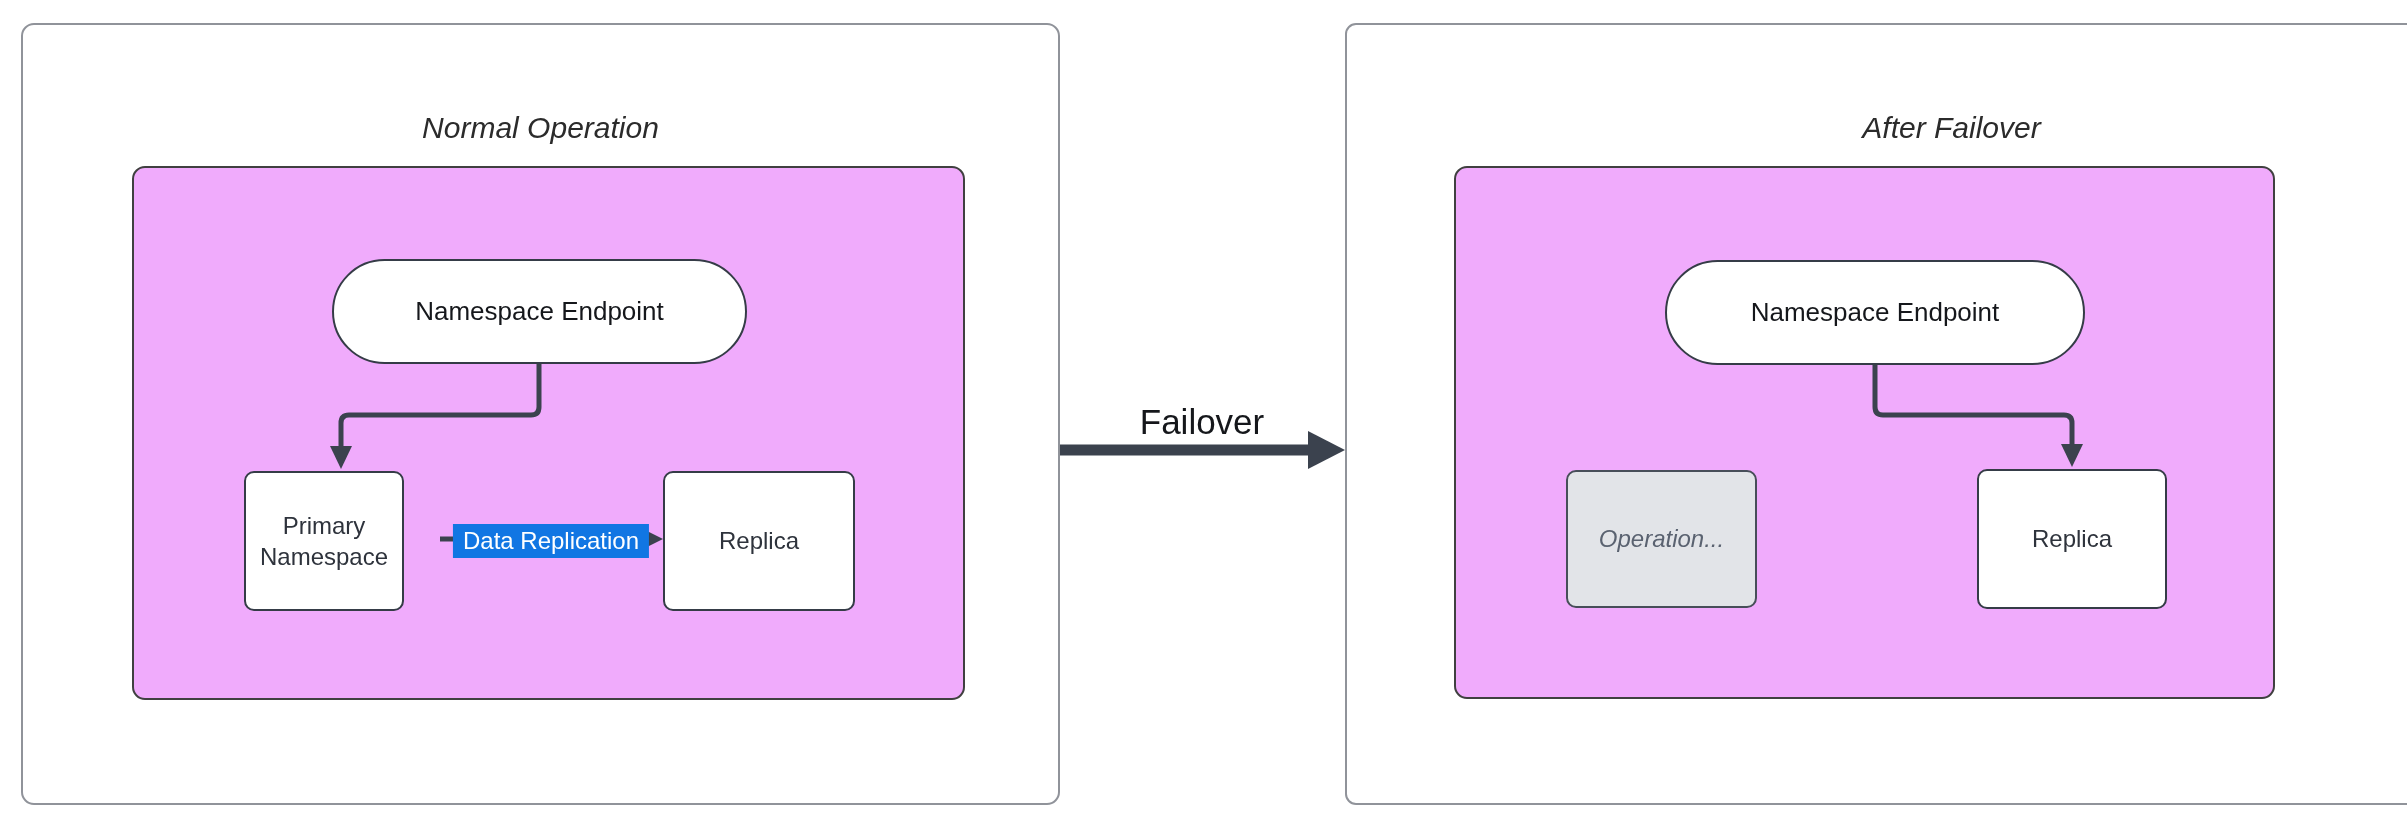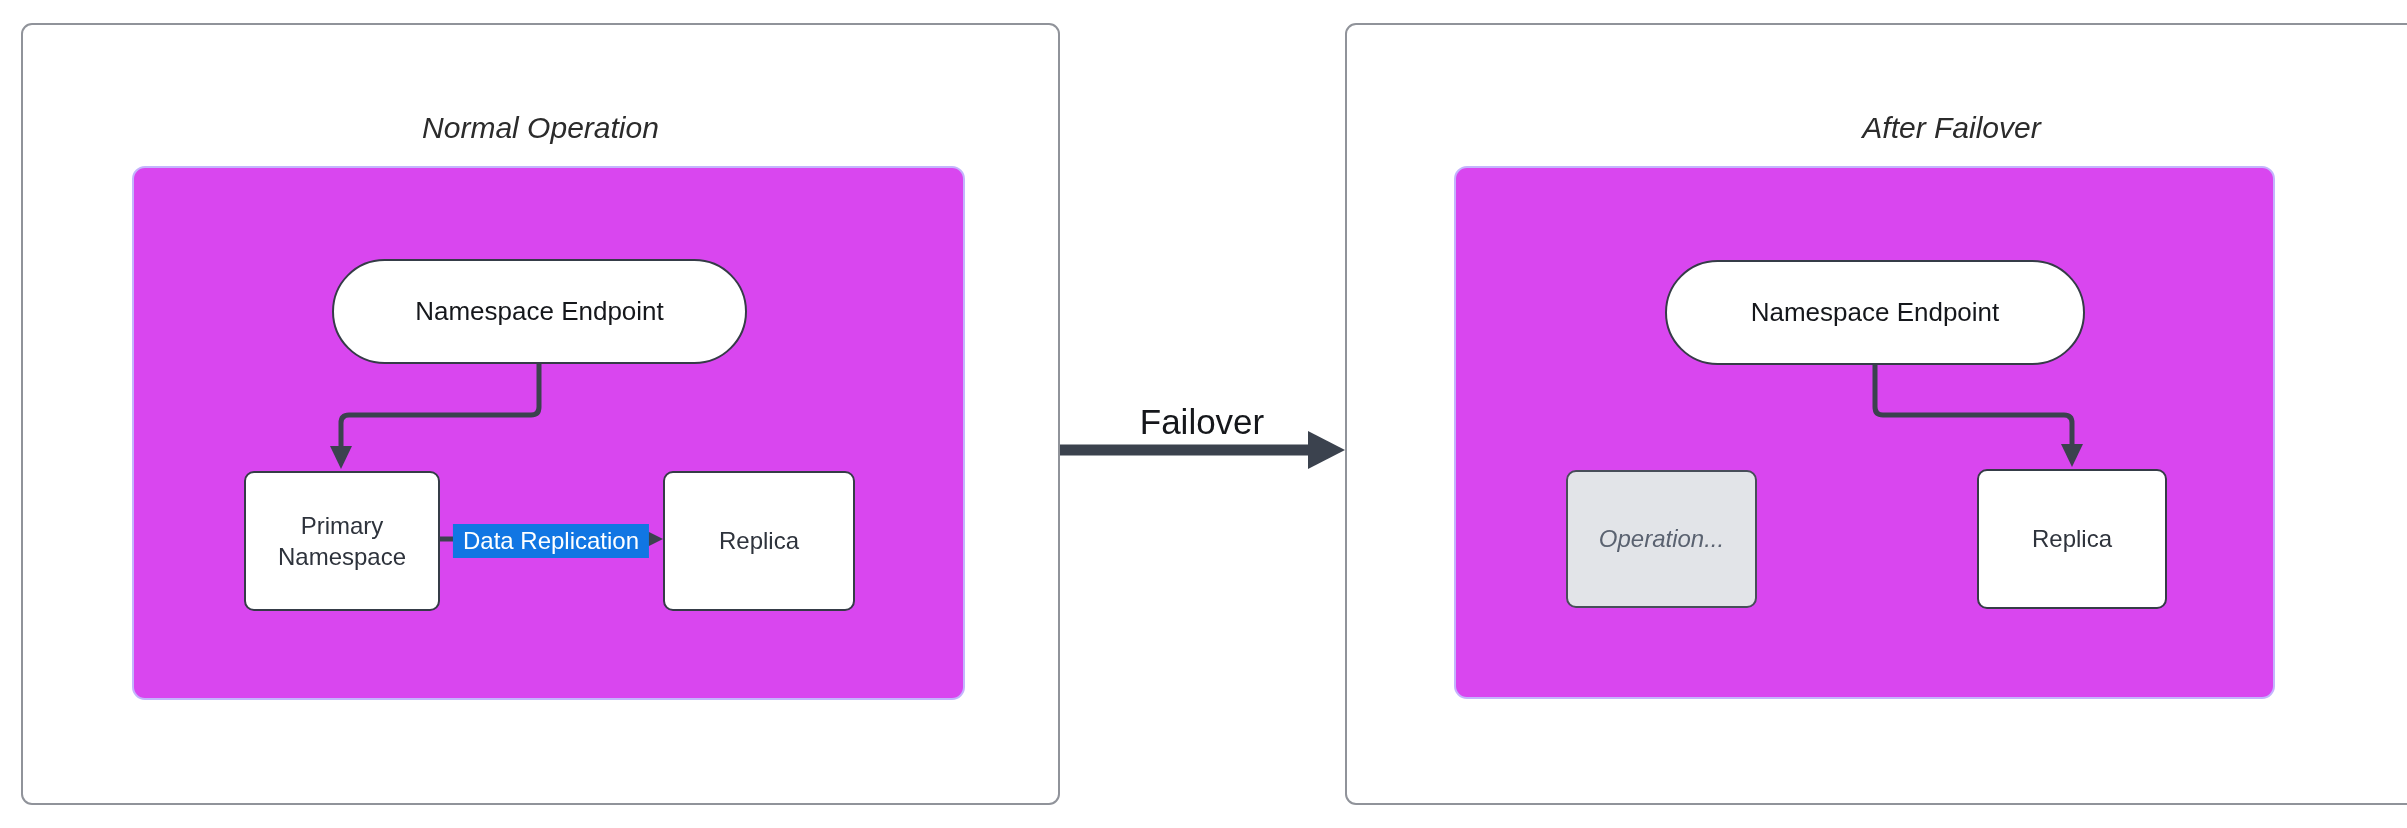--- a/index.html
+++ b/index.html
@@ -14,37 +14,37 @@
   }
   .panel {
     position: absolute;
     top: 23px;
     width: 1039px;
     height: 782px;
     background: #ffffff;
     border: 2px solid #90939a;
     border-radius: 11px;
   }
-  .panel.left  { left: 21px; }
+  .panel.left  { left: 21px; border-radius: 13px; }
   .panel.right { left: 1345px; width: 1213px; }
   .panel-title {
     position: absolute;
     top: 86px;
     left: 0;
     width: 100%;
     text-align: center;
     font-size: 30px;
     font-style: italic;
     color: #2b2b2b;
   }
   .blue-box {
     position: absolute;
     top: 141px;
-    background: #d946ef;
-    border: 2px solid #c4b5fd;
+    background: #f0abfc;
+    border: 2px solid #404040;
     border-radius: 13px;
   }
   .blue-box.left  { left: 109px; width: 833px; height: 534px; }
   .blue-box.right { left: 107px; width: 821px; height: 533px; }
   .edges {
     position: absolute;
     left: 0; top: 0;
   }
   .node {
     position: absolute;
@@ -59,21 +59,21 @@
     line-height: 1.3;
   }
   .pill {
     border-radius: 53px;
     font-size: 26px;
     color: #15171b;
   }
   .pill.left  { left: 198px; top: 91px; width: 415px; height: 105px; }
   .pill.right { left: 209px; top: 92px; width: 420px; height: 105px; }
   .rect { border-radius: 10px; }
-  .primary-node   { left: 110px; top: 303px; width: 196px; height: 140px; padding: 0 32px; }
+  .primary-node   { left: 110px; top: 303px; width: 160px; height: 140px; padding: 0 32px; }
   .replica-node-l { left: 529px; top: 303px; width: 192px; height: 140px; }
   .recovering-node {
     left: 110px; top: 302px; width: 191px; height: 138px;
     background: #e2e4e8;
     border-color: #474e59;
     color: #5a6270;
     font-style: italic;
   }
   .replica-node-r { left: 521px; top: 301px; width: 190px; height: 140px; }
   .edge-label {

